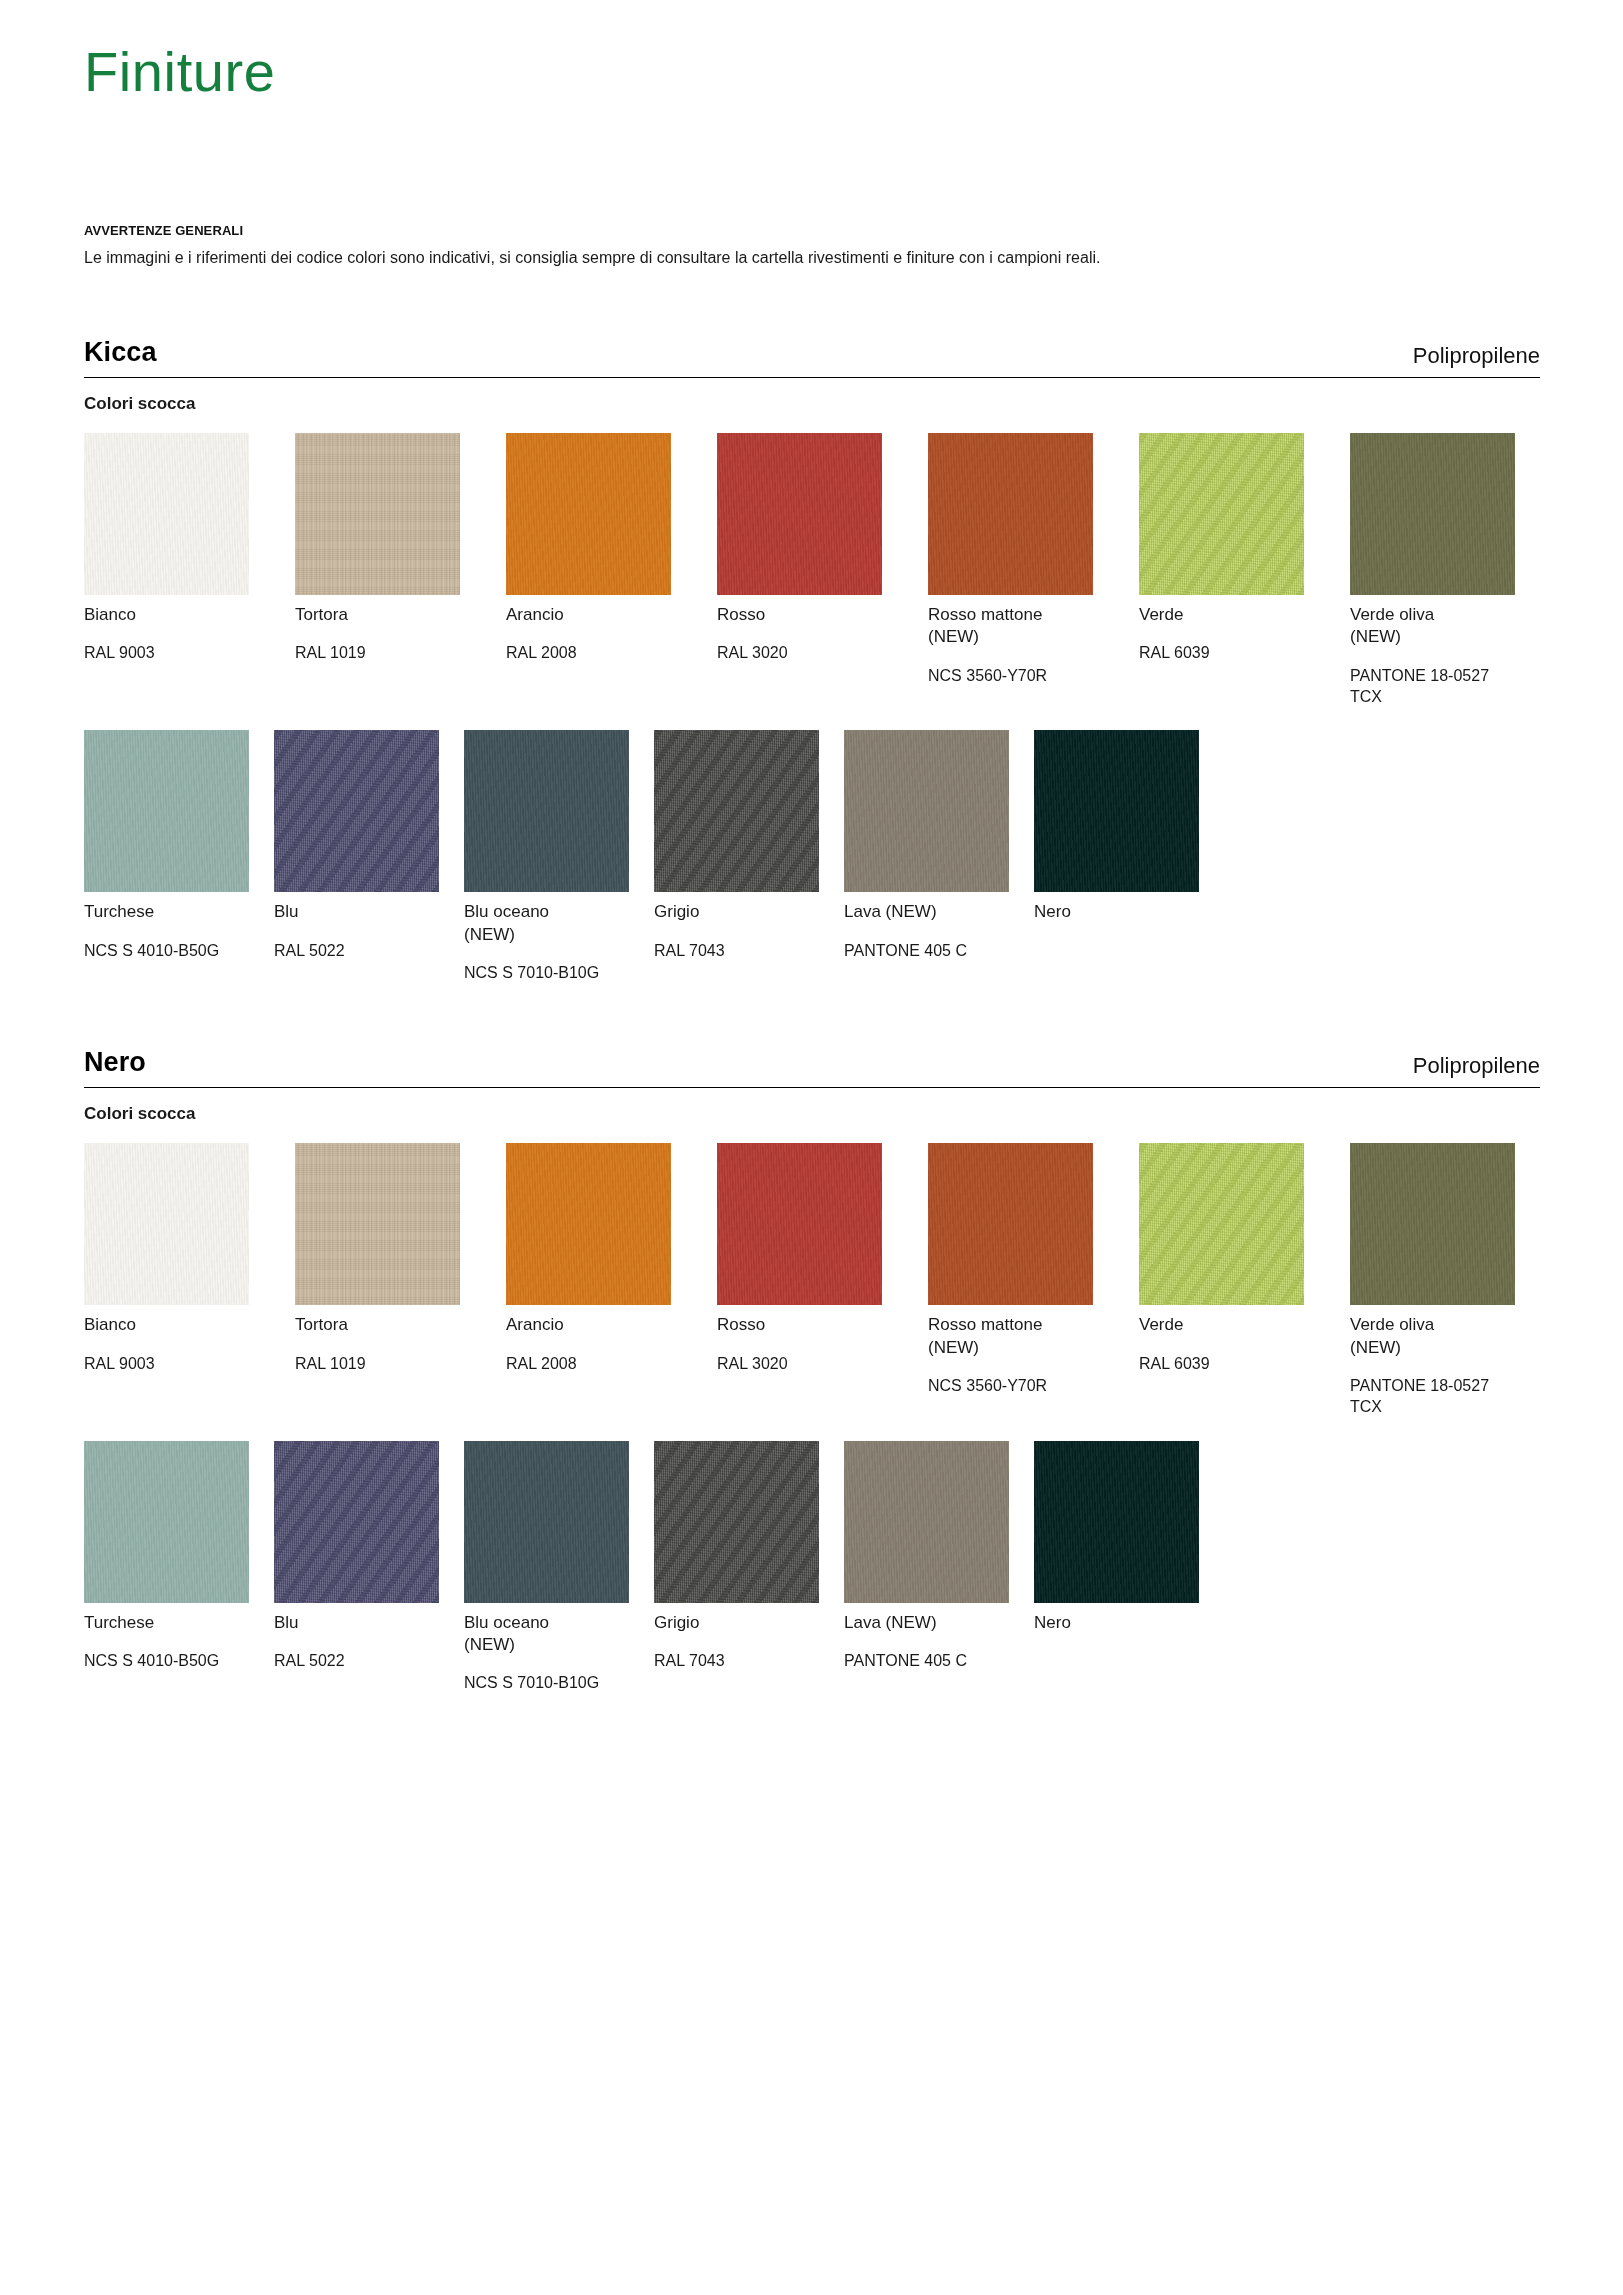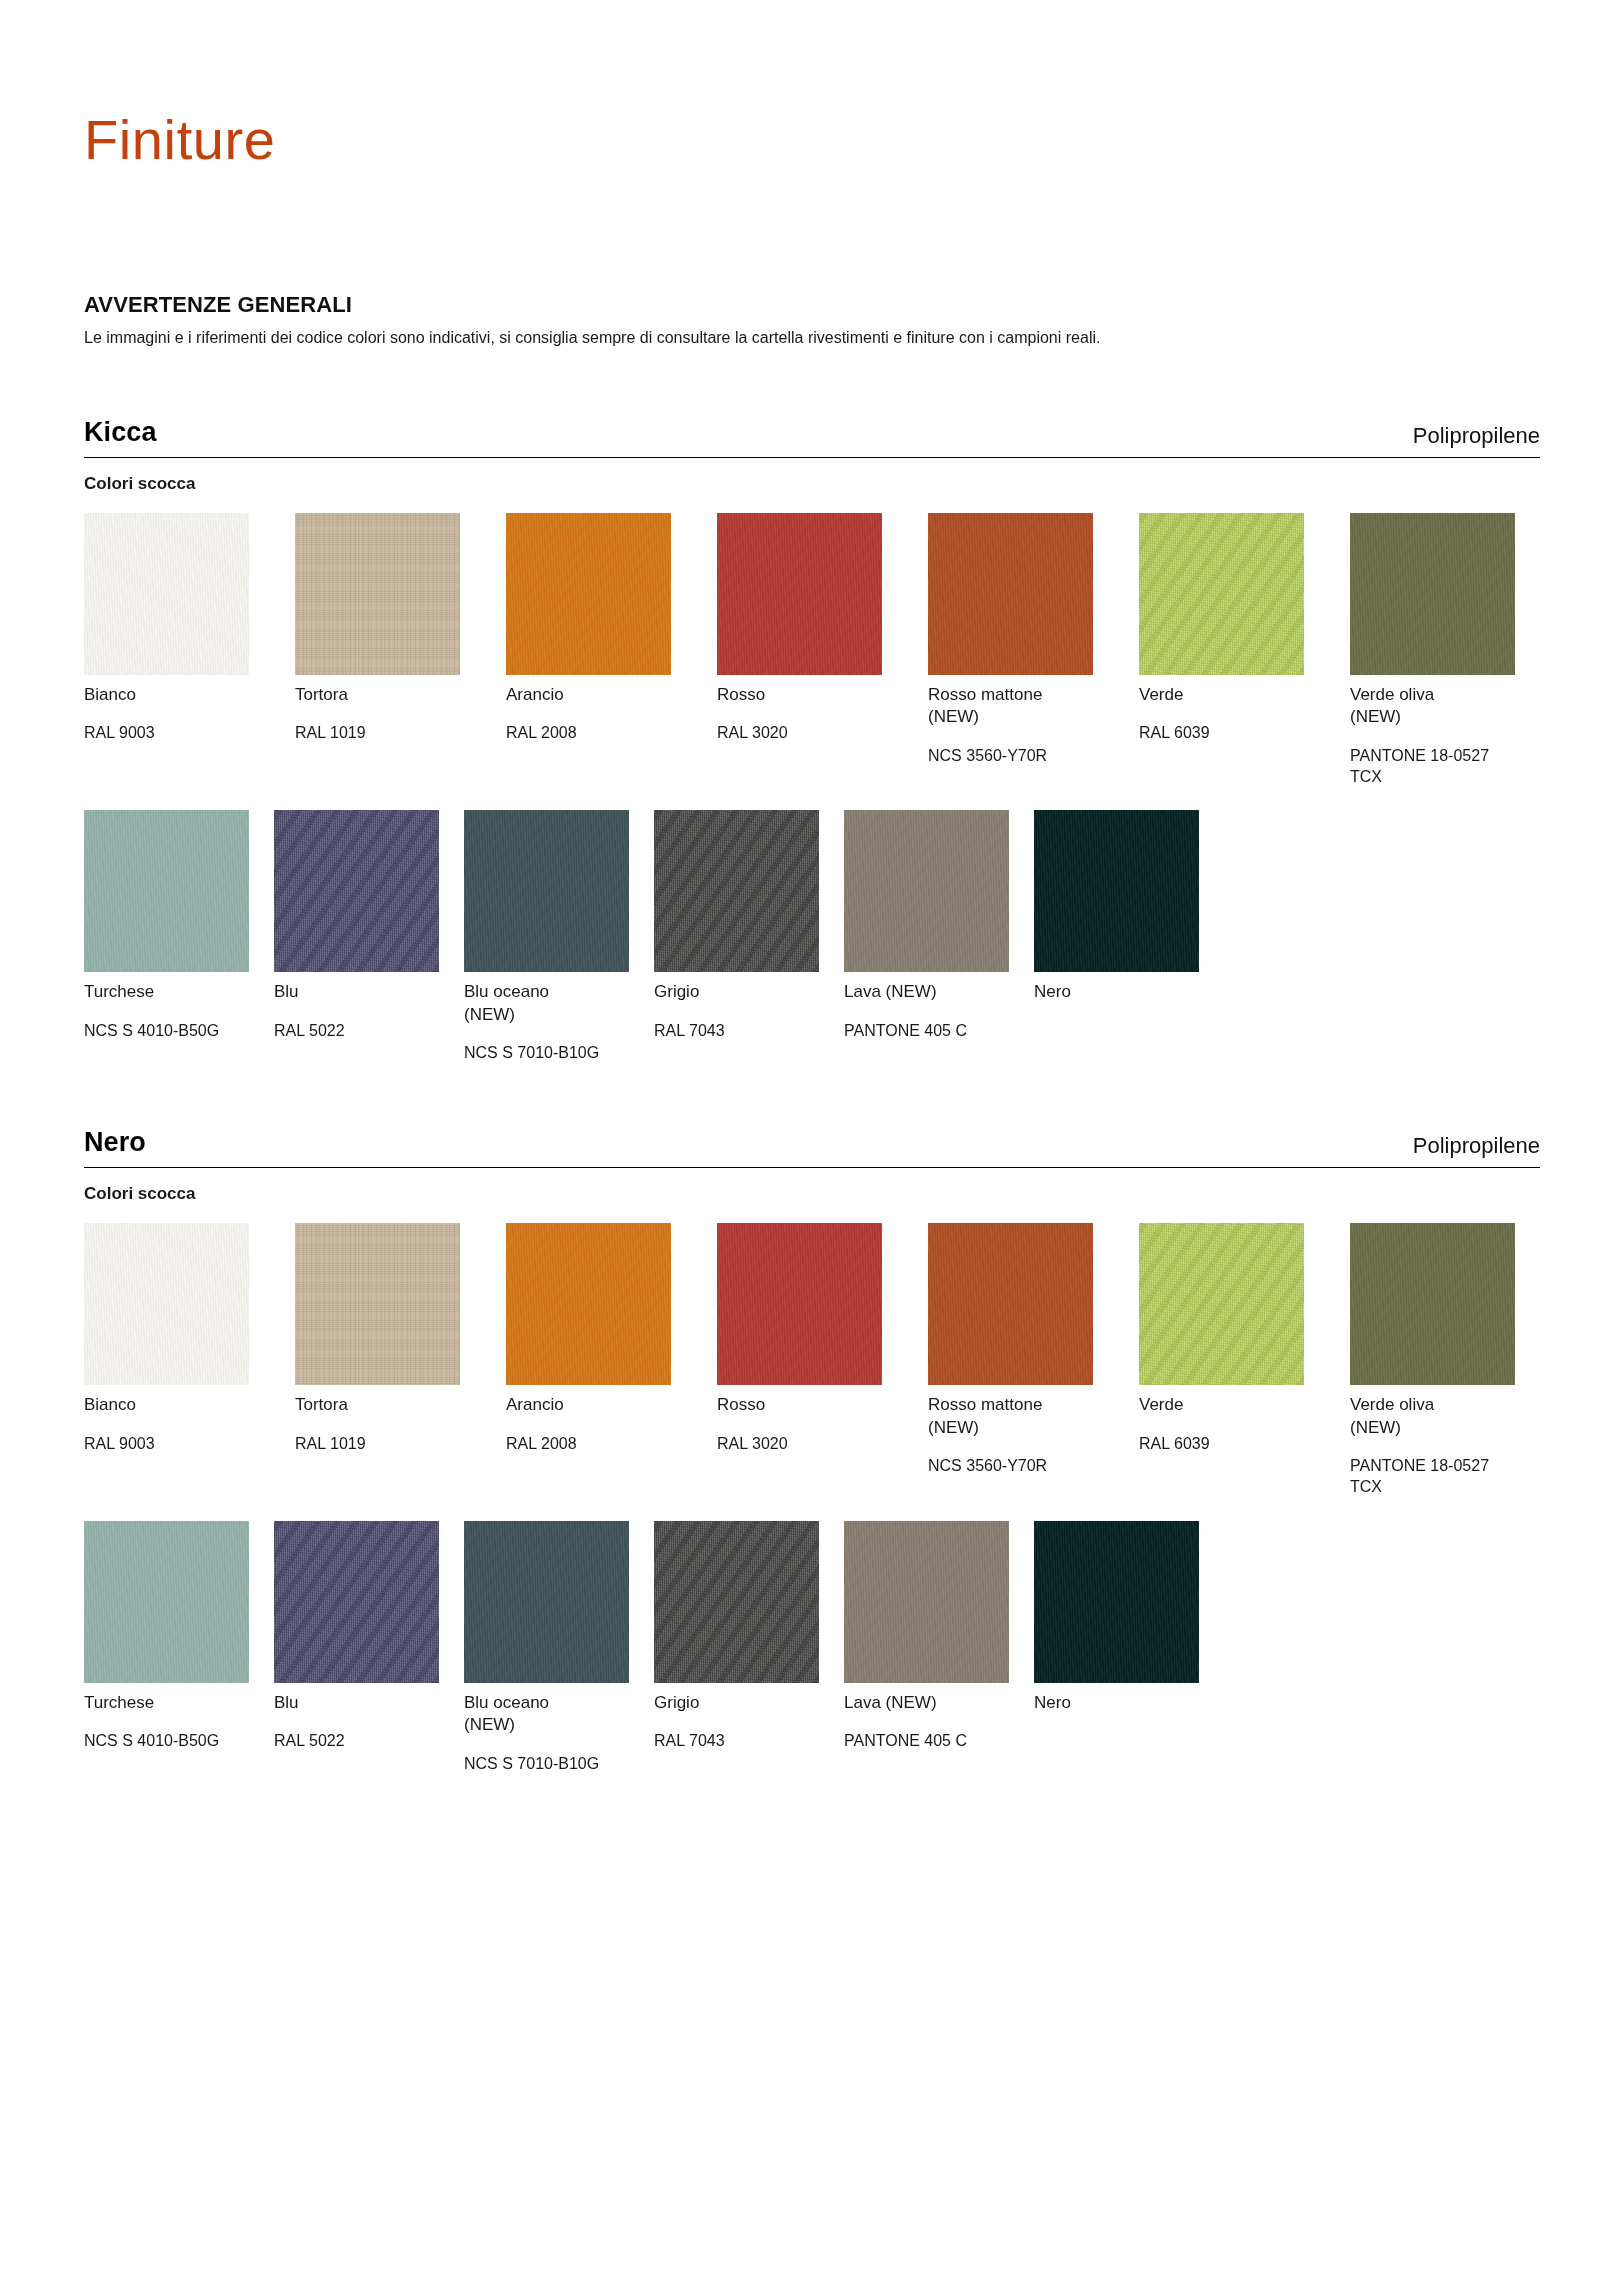--- a/index.html
+++ b/index.html
@@ -22,32 +22,32 @@
     box-sizing: border-box;
     padding: 0 84px;
     background: #ffffff;
   }
 
   
   .page-title {
     font-size: 56px;
     font-weight: 300;
     letter-spacing: 0.6px;
-    color: #c2410c;
+    color: #15803d;
     margin: 0;
-    padding-top: 112px;
+    padding-top: 44px;
     line-height: 1;
   }
 
   
   .notice {
     margin-top: 122px;
   }
   .notice-heading {
-    font-size: 22px;
+    font-size: 13px;
     font-weight: 700;
     letter-spacing: 0.1px;
     color: #111111;
     margin: 0 0 6.5px 0;
     line-height: 1.35;
   }
   .notice-body {
     font-size: 16px;
     font-weight: 400;
     color: #1a1a1a;

